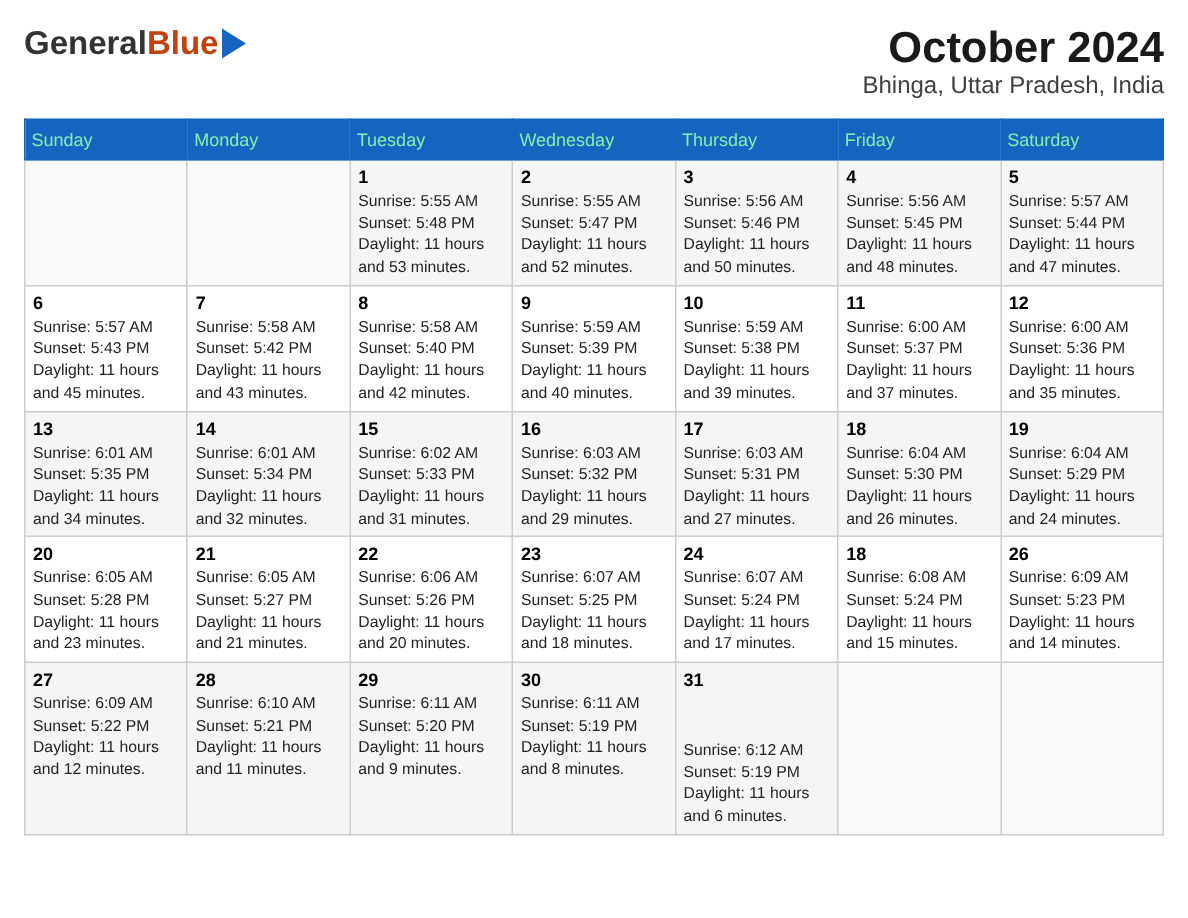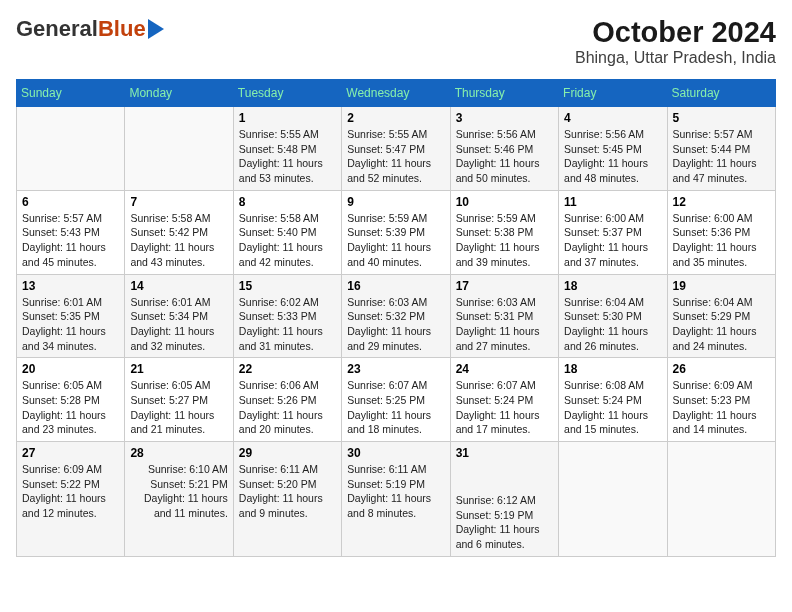--- a/index.html
+++ b/index.html
@@ -300,21 +300,21 @@
       </tr>
       <tr>
         <td>
           <span class="day-number">27</span>
           <div class="day-info" style="white-space: pre-line;">Sunrise: 6:09 AM
 Sunset: 5:22 PM
 Daylight: 11 hours and 12 minutes.</div>
         </td>
         <td>
           <span class="day-number">28</span>
-          <div class="day-info" style="white-space: pre-line; text-align: right;">Sunrise: 6:10 AM
+          <div class="day-info" style="white-space: pre-line;">Sunrise: 6:10 AM
 Sunset: 5:21 PM
 Daylight: 11 hours and 11 minutes.</div>
         </td>
         <td>
           <span class="day-number">29</span>
           <div class="day-info" style="white-space: pre-line;">Sunrise: 6:11 AM
 Sunset: 5:20 PM
 Daylight: 11 hours and 9 minutes.</div>
         </td>
         <td>

